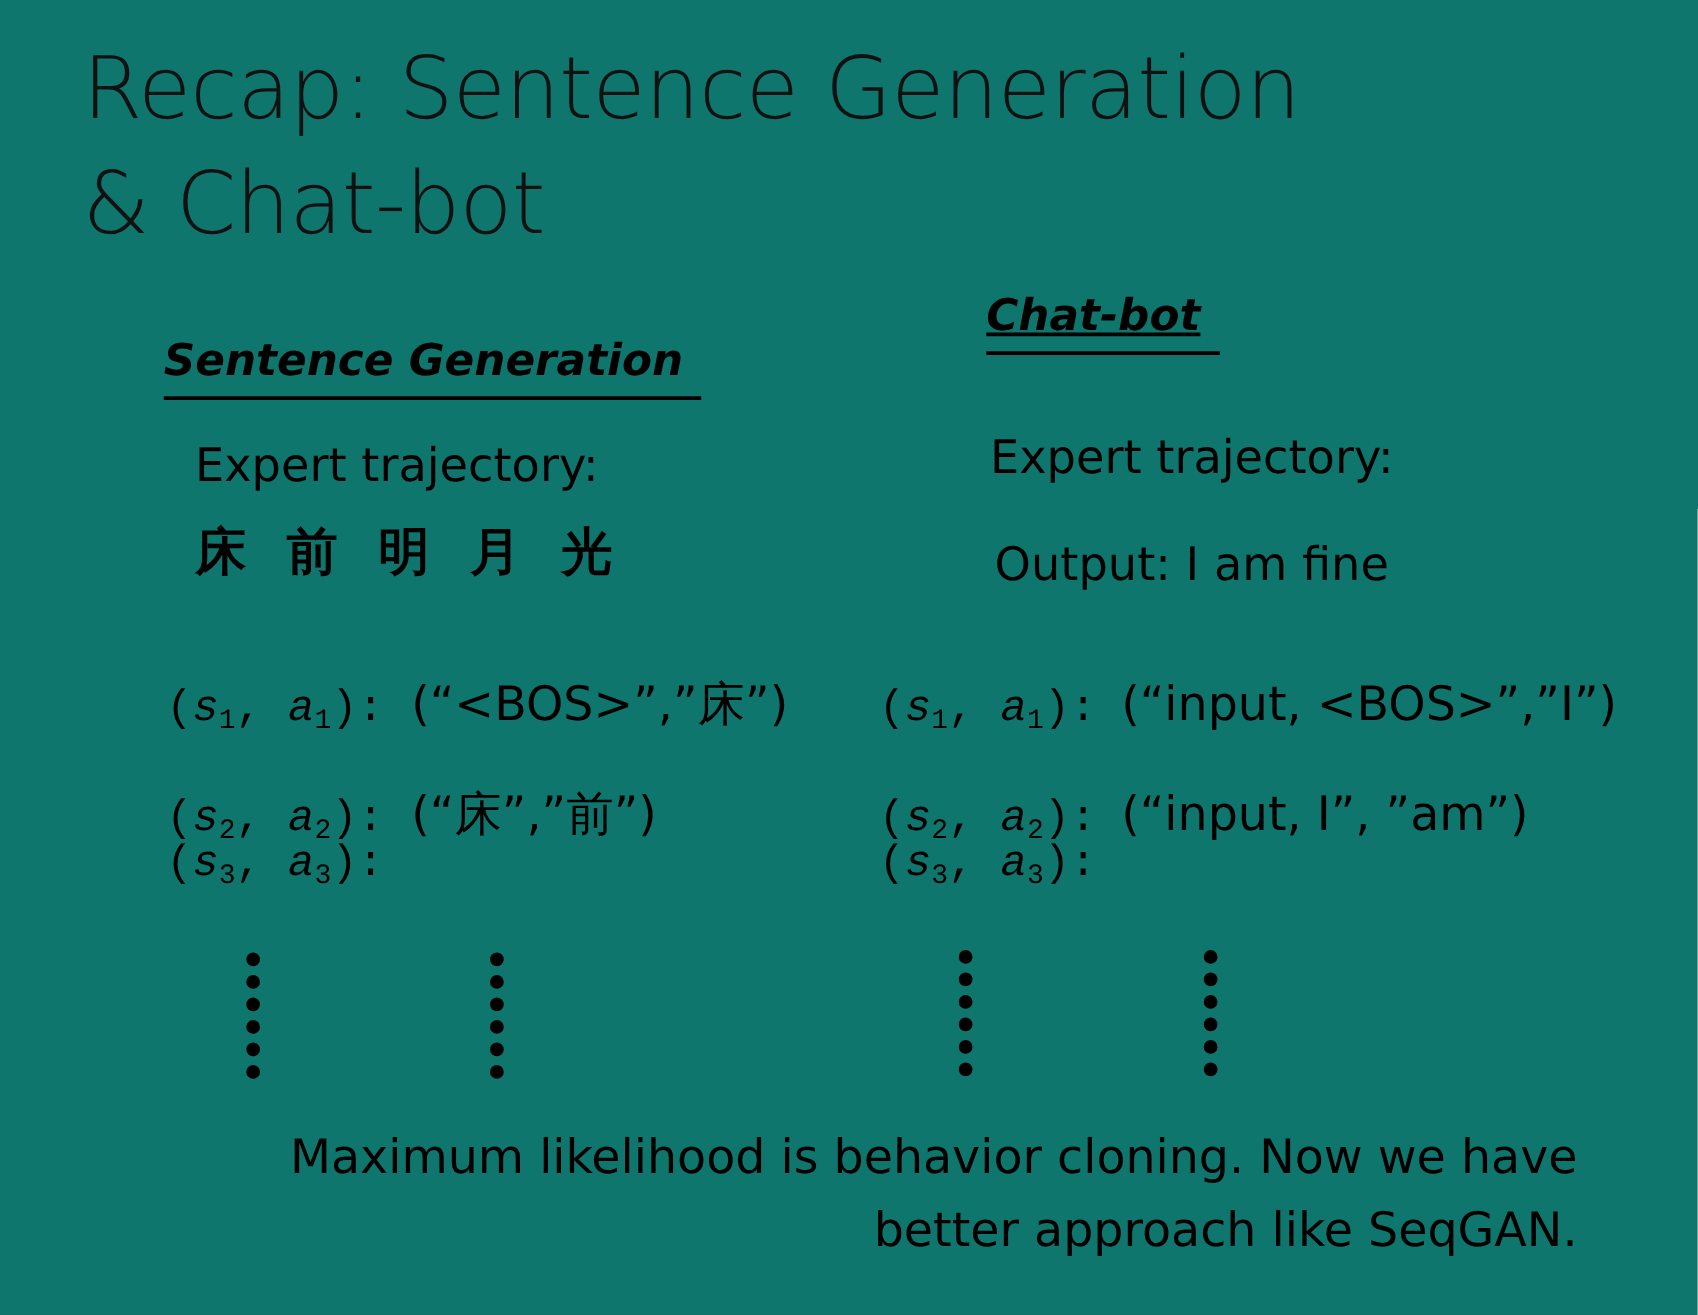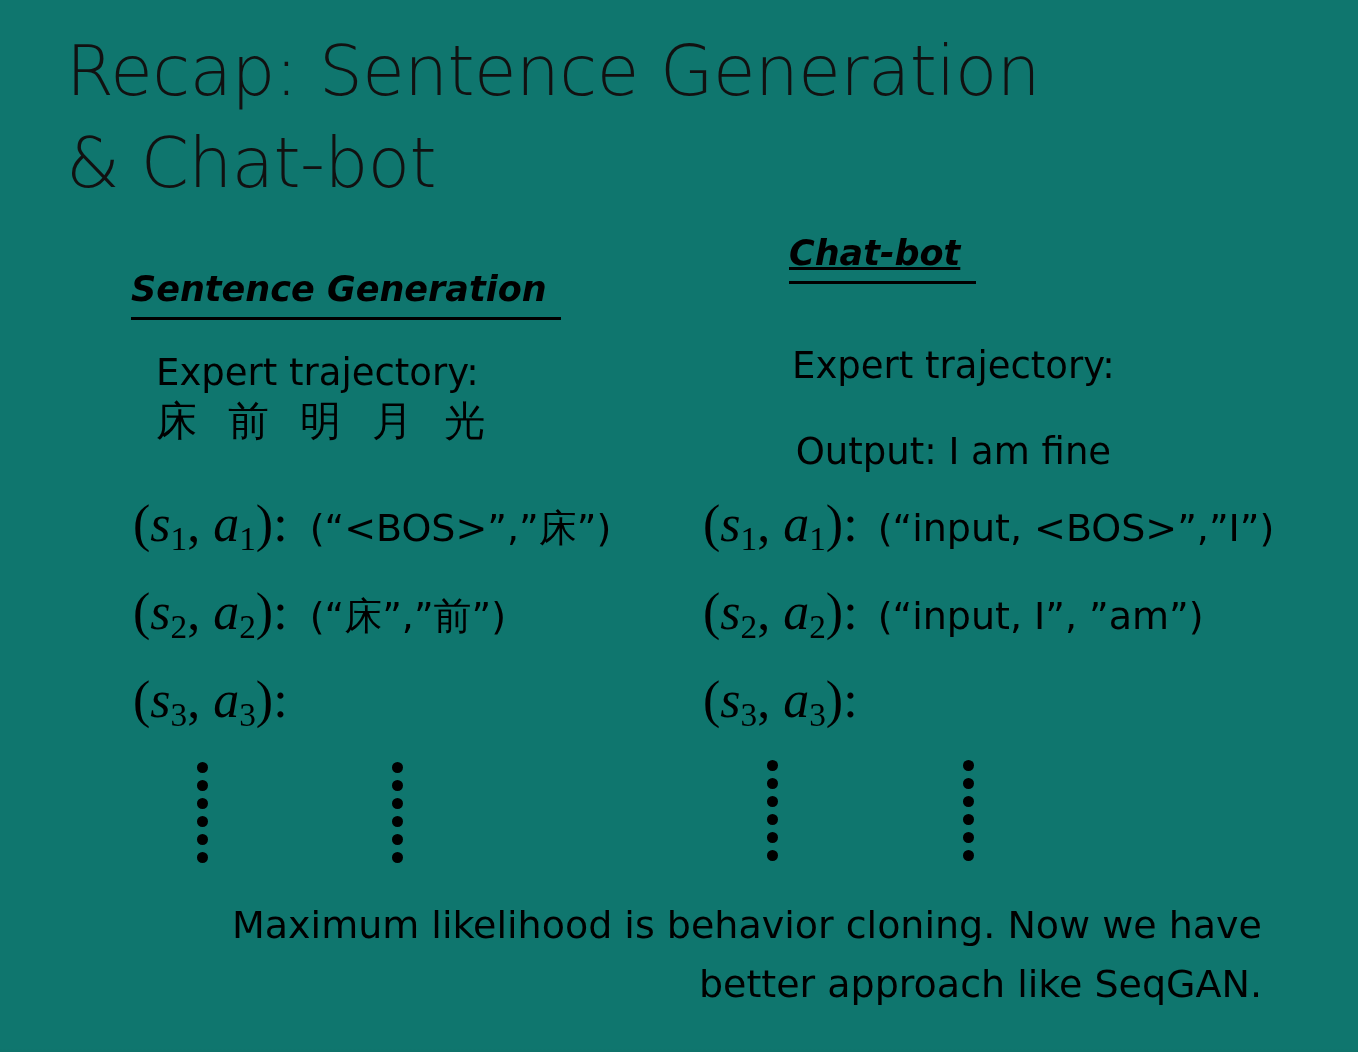--- a/index.html
+++ b/index.html
@@ -59,58 +59,59 @@
     position: absolute;
     font-family: "DejaVu Sans", "Liberation Sans", sans-serif;
     font-weight: 400;
     font-size: 37px;
     line-height: 1.16;
     color: #000000;
     white-space: pre-line;
     text-align: center;
   }
   #left-traj   { left: 156px; top: 352px; }
-  #left-poem   { left: 156px; top: 398px; font-size: 41px; letter-spacing: 9px; }
+  #left-poem   { left: 156px; top: 418px; font-size: 41px; letter-spacing: 9px; font-weight: bold; }
   #right-block { left: 792px; top: 302px; }
 
   
   .pairs {
     position: absolute;
     display: grid;
     row-gap: 0px;
   }
   #pairs-left  { left: 133px; top: 498px; }
   #pairs-right { left: 703px; top: 498px; }
 
   .pair-row {
     display: flex;
     align-items: baseline;
     height: 88px;
   }
   .math {
-    font-family: Liberation Serif, serif;
+    font-family: Liberation Mono, monospace;
     font-style: italic;
-    font-size: 52px;
+    font-size: 35px;
     line-height: 1;
     white-space: nowrap;
   }
   .math .up { font-style: normal; }
   .math sub {
     font-size: 0.64em;
     font-style: normal;
     vertical-align: -0.28em;
     line-height: 0;
   }
   .pair-val {
     font-family: "DejaVu Sans", "Liberation Sans", sans-serif;
     font-weight: 400;
     font-style: normal;
     font-size: 38px;
     line-height: 1;
     white-space: nowrap;
+    margin-top: 46px;
   }
   #pairs-left  .pair-val { margin-left: 22px; }
   #pairs-right .pair-val { margin-left: 20px; }
 
   
   .vdots {
     position: absolute;
     display: flex;
     flex-direction: column;
     gap: 7px;

